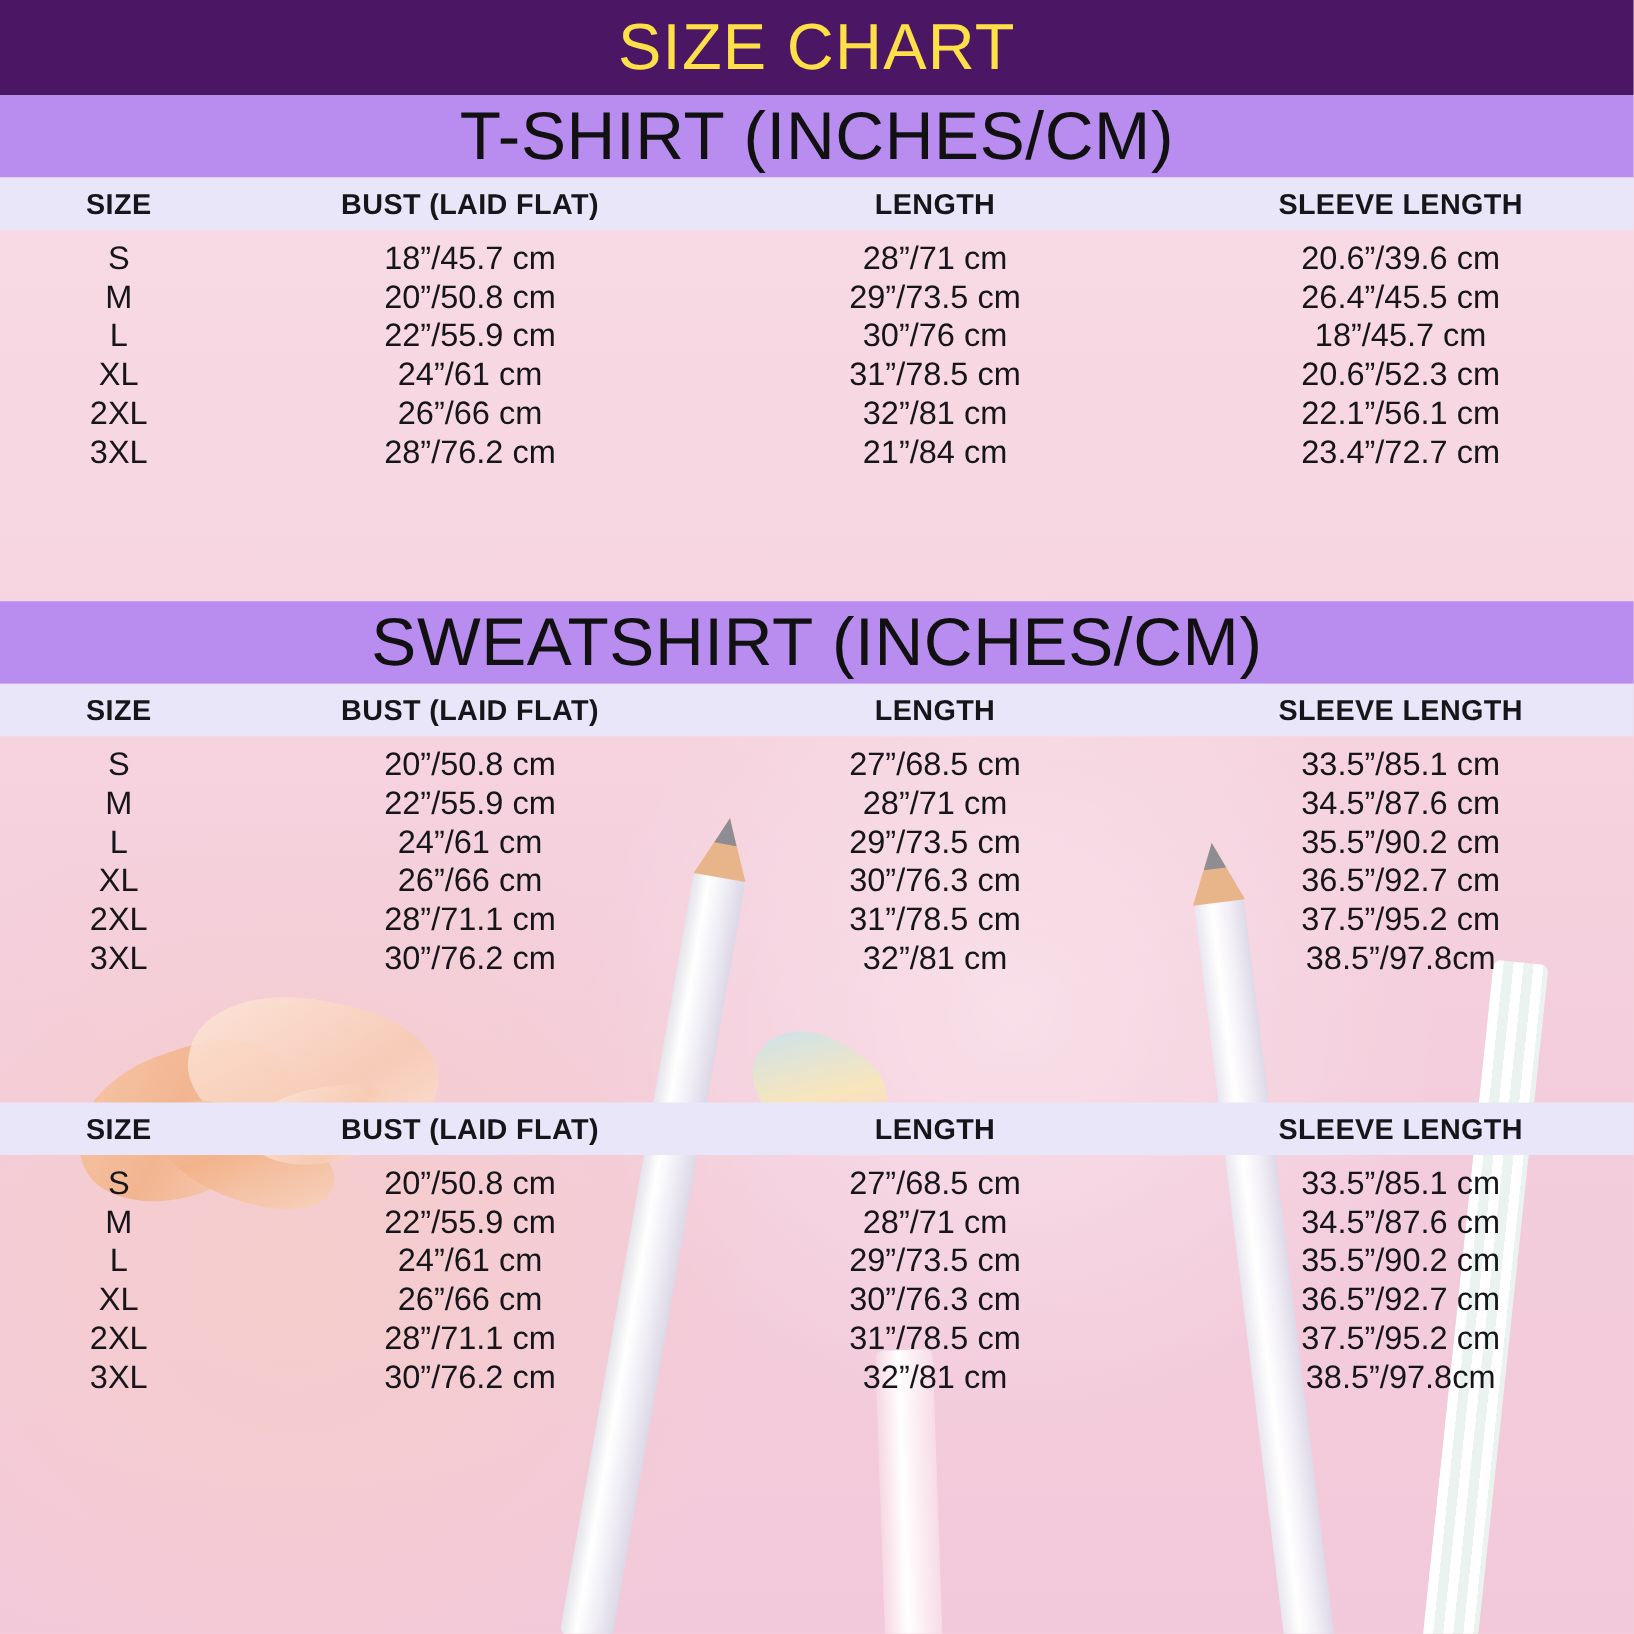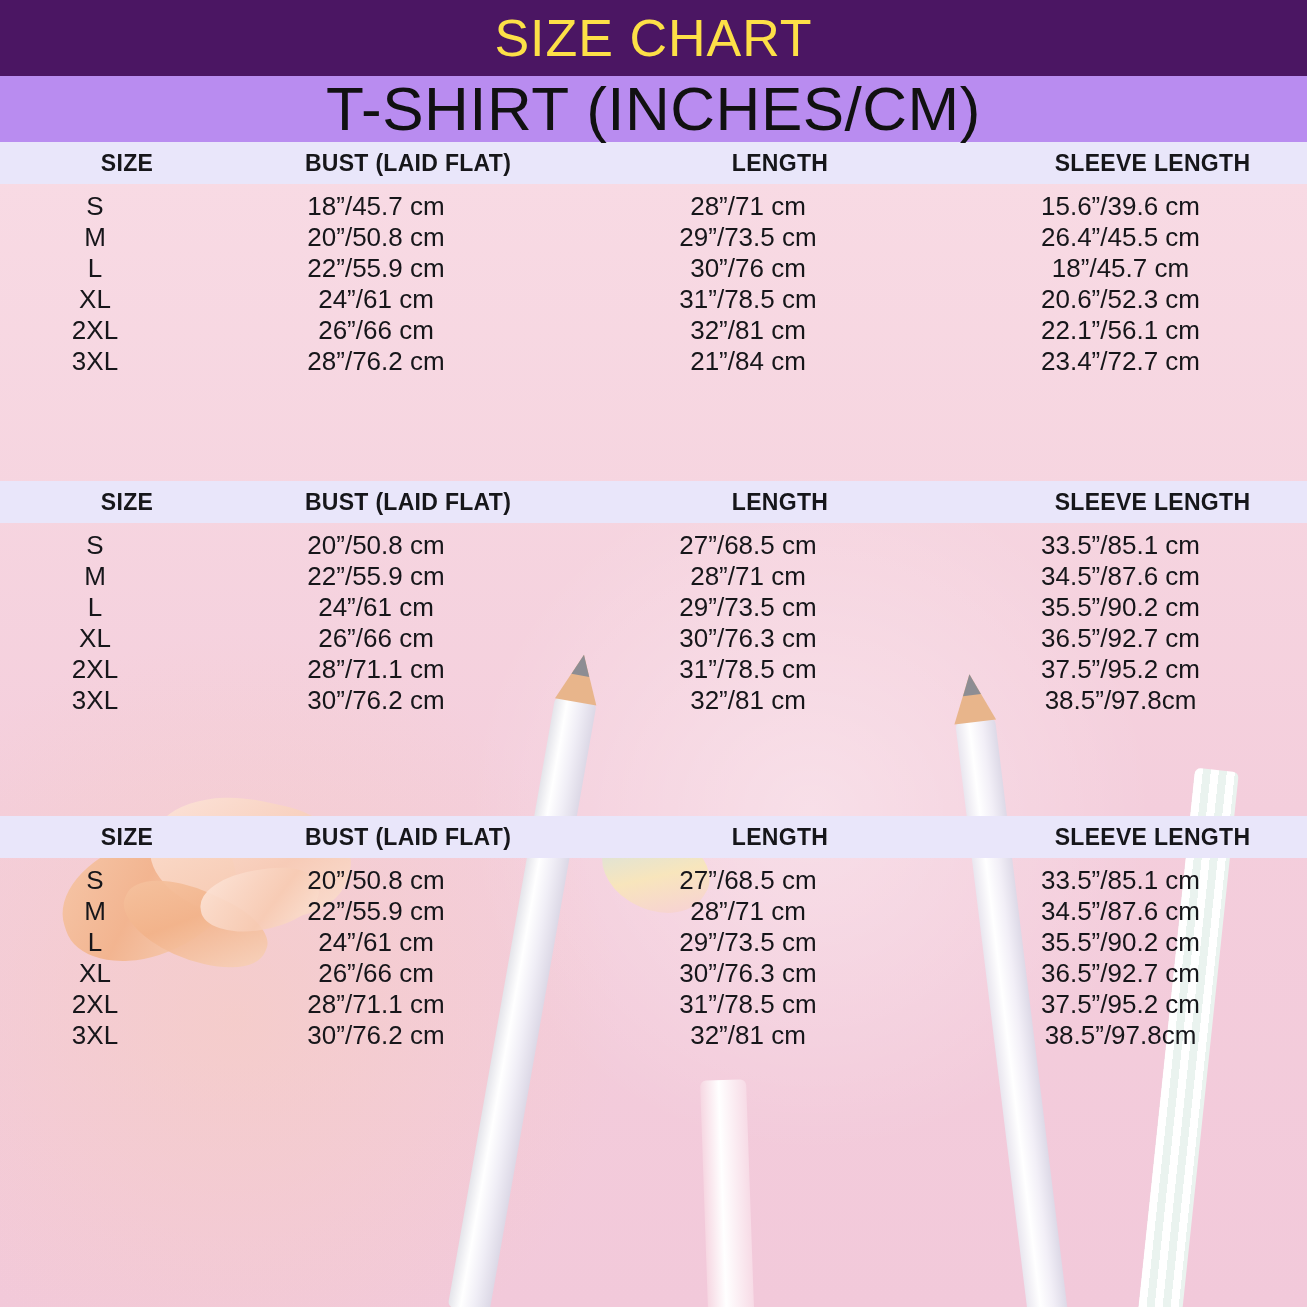--- a/index.html
+++ b/index.html
@@ -92,30 +92,29 @@
 
   .section-title-bar {
     background: #b98cf0;
     height: 66px;
     display: flex;
     align-items: center;
     justify-content: center;
   }
   .section-title {
     color: #111111;
-    font-size: 62px;
+    font-size: 54px;
     font-weight: 400;
     letter-spacing: 0.5px;
     line-height: 1;
   }
 
   .header-row-bar {
     background: #e9e6fa;
     height: 42px;
-    padding-left: 32px;
   }
 
   table.size-table {
     width: 100%;
     border-collapse: collapse;
     table-layout: fixed;
   }
   table.size-table th,
   table.size-table td {
     text-align: center;
@@ -214,21 +213,21 @@
               <col class="c-size">
               <col class="c-bust">
               <col class="c-length">
               <col class="c-sleeve">
             </colgroup>
           <tbody>
             <tr>
               <td>S</td>
               <td>18”/45.7 cm</td>
               <td>28”/71 cm</td>
-              <td>15.6”/39.6 cm</td>
+              <td>20.6”/39.6 cm</td>
             </tr>
             <tr>
               <td>M</td>
               <td>20”/50.8 cm</td>
               <td>29”/73.5 cm</td>
               <td>26.4”/45.5 cm</td>
             </tr>
             <tr>
               <td>L</td>
               <td>22”/55.9 cm</td>
@@ -252,20 +251,23 @@
               <td>28”/76.2 cm</td>
               <td>21”/84 cm</td>
               <td>23.4”/72.7 cm</td>
             </tr>
           </tbody>
         </table>
       </div>
     </div>
 
     <div class="section sec-sweat">
+      <div class="section-title-bar">
+        <div class="section-title">SWEATSHIRT (INCHES/CM)</div>
+      </div>
       <div class="header-row-bar">
         <table class="size-table">
           <colgroup>
               <col class="c-size">
               <col class="c-bust">
               <col class="c-length">
               <col class="c-sleeve">
             </colgroup>
           <thead>
             <tr>

